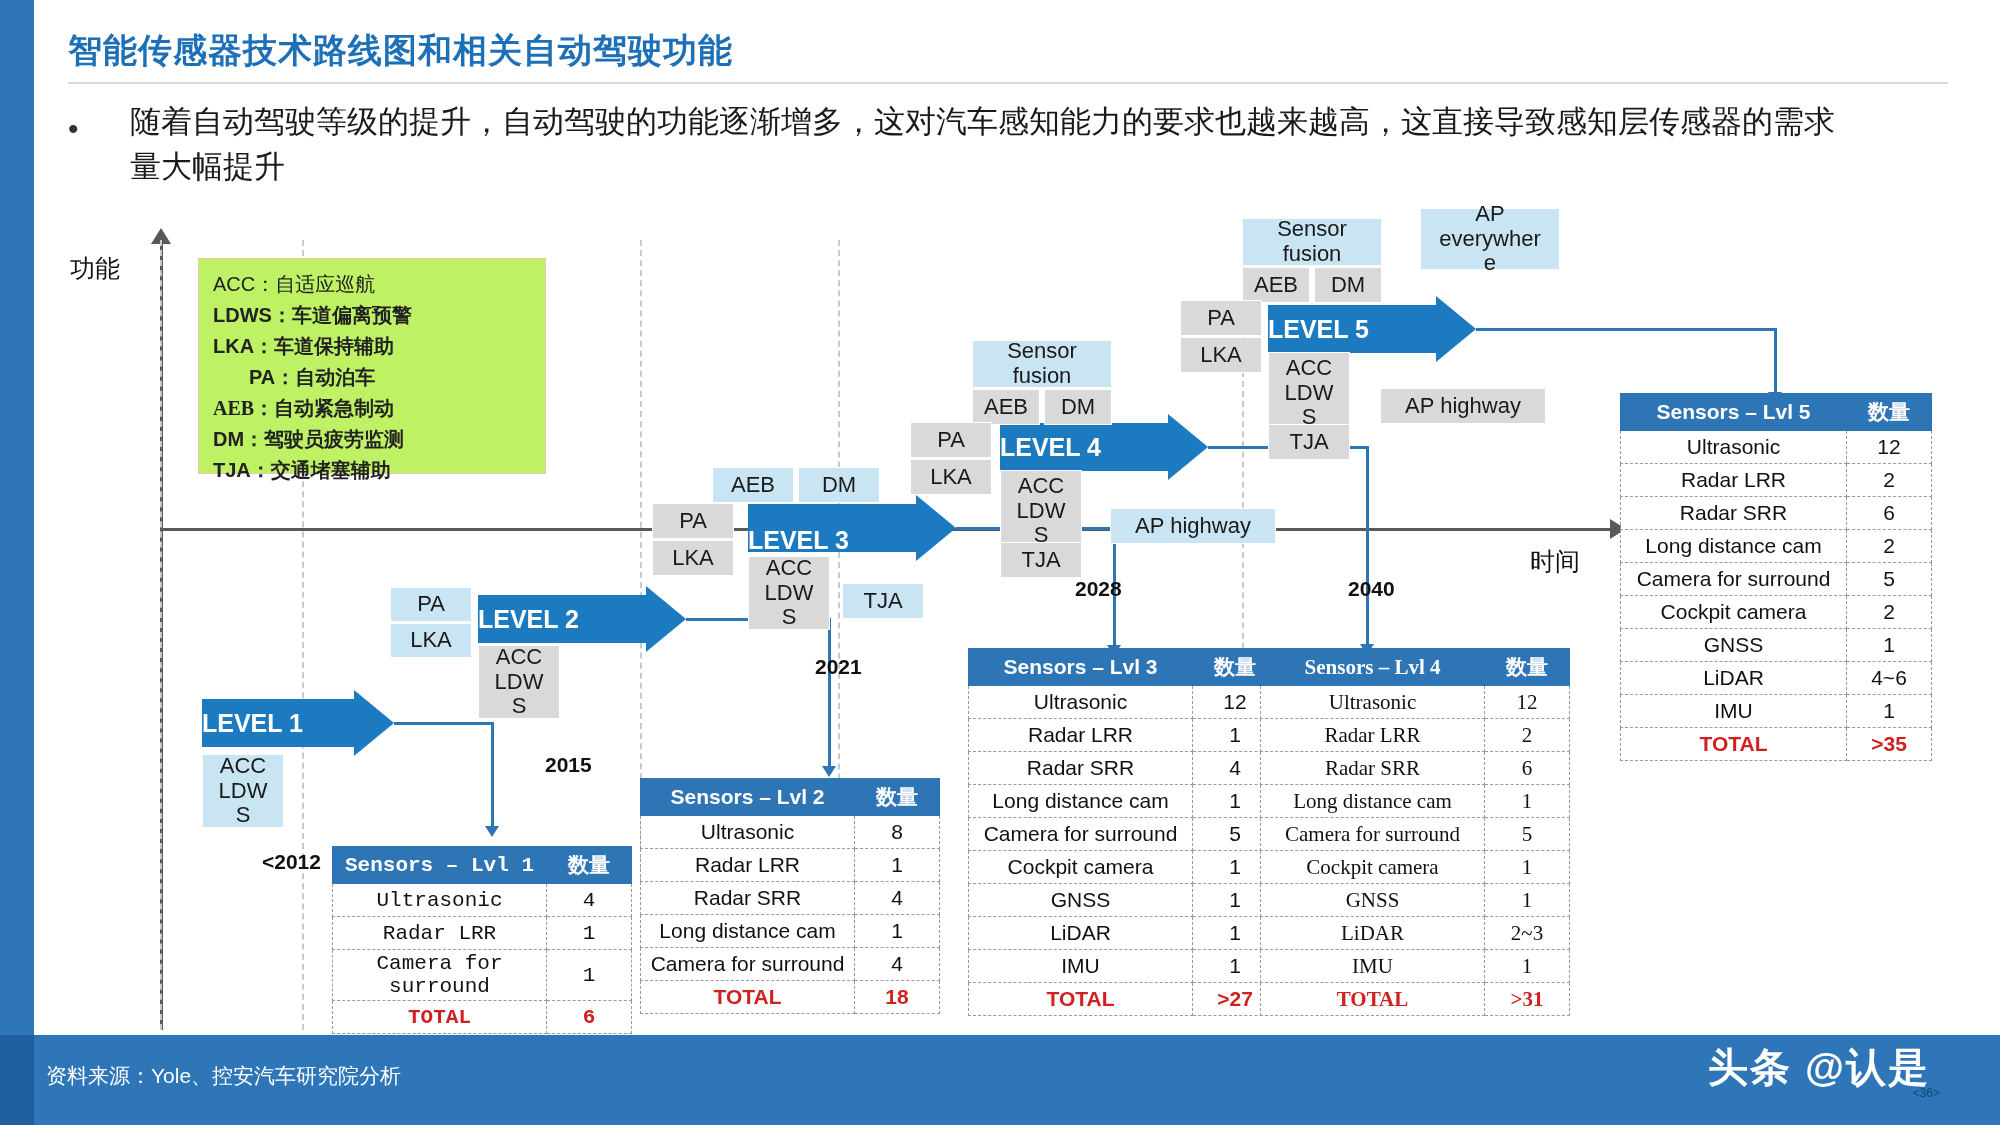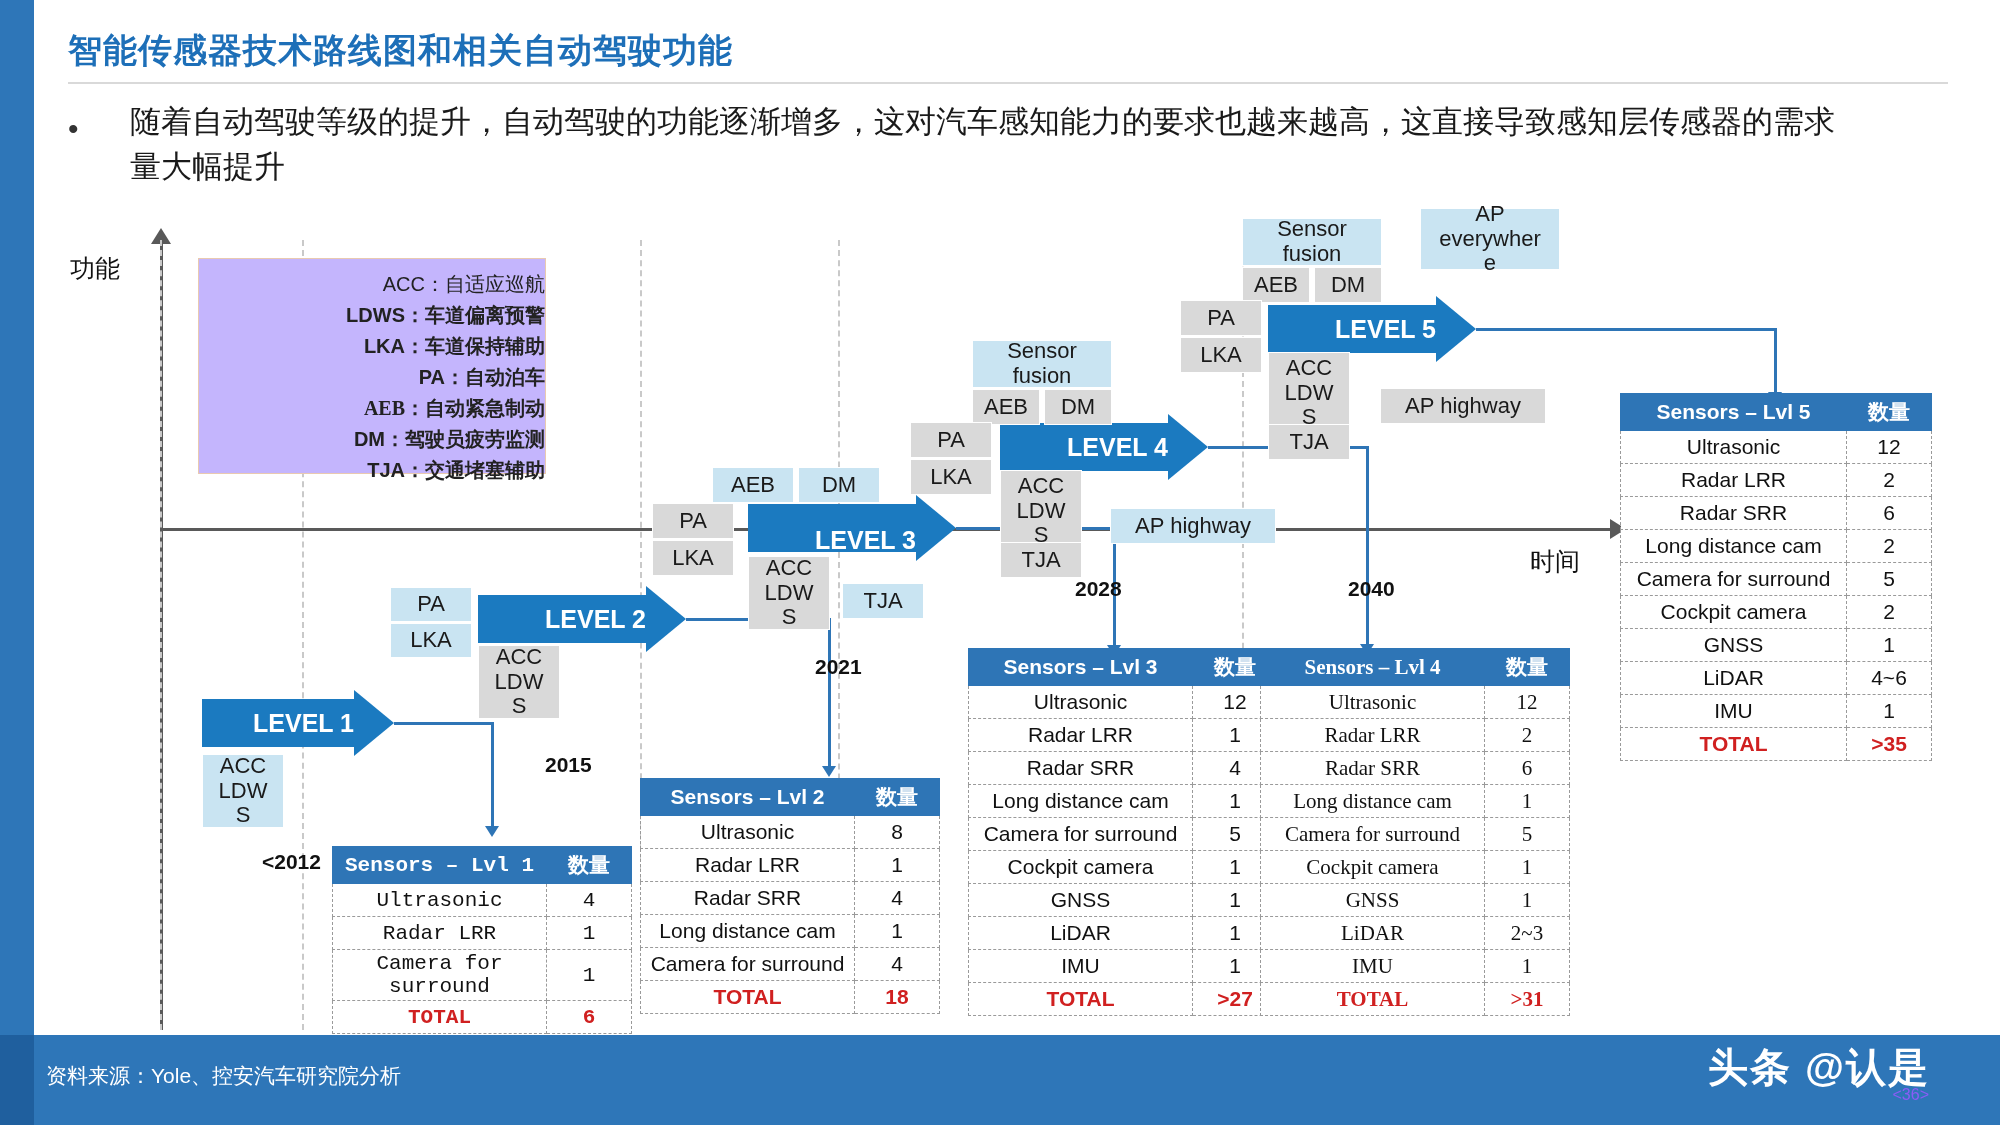--- a/index.html
+++ b/index.html
@@ -28,21 +28,21 @@
     font-size:31px;line-height:1.45;color:#1a1a1a;
   }
 
   .source{
     position:absolute;left:46px;top:1062px;font-size:21px;color:#ffffff;
   }
   .watermark{
     position:absolute;right:70px;top:1040px;font-size:40px;font-weight:bold;color:#ffffff;
     letter-spacing:2px;
   }
-  .pagenum{position:absolute;right:71px;top:1086px;font-size:16px;color:#8b5cf6;}
+  .pagenum{position:absolute;right:60px;top:1086px;font-size:12px;color:#0c4a6e;}
 
   
   .axis-y{position:absolute;left:160px;top:240px;width:3px;height:790px;background:#595959;}
   .axis-y-arrow{
     position:absolute;left:151px;top:228px;width:0;height:0;
     border-left:10px solid transparent;border-right:10px solid transparent;
     border-bottom:16px solid #595959;
   }
   .axis-x{position:absolute;left:160px;top:528px;width:1452px;height:3px;background:#595959;}
   .axis-x-arrow{
@@ -53,37 +53,37 @@
   .axis-label{position:absolute;font-size:25px;color:#111;}
   .label-y{left:70px;top:252px;}
   .label-x{left:1530px;top:545px;}
 
   
   .vguide{position:absolute;width:0;border-left:2px dashed #c9c9c9;}
 
   
   .legend{
     position:absolute;left:198px;top:258px;width:348px;height:216px;
-    background:#c4b5fd;border:1px solid #e9c9b0;
-    padding:10px 0 0 14px;box-sizing:border-box;text-align:right;
+    background:#bef264;border:1px solid #e9c9b0;
+    padding:10px 0 0 14px;box-sizing:border-box;
   }
   .legend-row{font-size:20px;color:#222;line-height:1.55;white-space:nowrap;}
   .legend-row.first{font-weight:normal;}
 
   
   .lvl{position:absolute;height:48px;}
   .lvl .body{position:absolute;left:0;top:0;height:48px;background:#1b7ac0;}
   .lvl .head{
     position:absolute;top:-9px;width:0;height:0;
     border-top:33px solid transparent;border-bottom:33px solid transparent;
     border-left:40px solid #1b7ac0;
   }
   .lvl .txt{
     position:absolute;left:0;top:0;height:56px;line-height:48px;
-    color:#fff;font-weight:bold;font-size:25px;text-align:right;
+    color:#fff;font-weight:bold;font-size:25px;text-align:left;
   }
 
   
   .fbox{
     position:absolute;box-sizing:border-box;
     display:flex;align-items:center;justify-content:center;
     font-size:22px;color:#1a1a1a;text-align:center;line-height:1.12;
     border:1px solid #ffffff;
   }
   .fbox.gray{background:#d9d9d9;}

